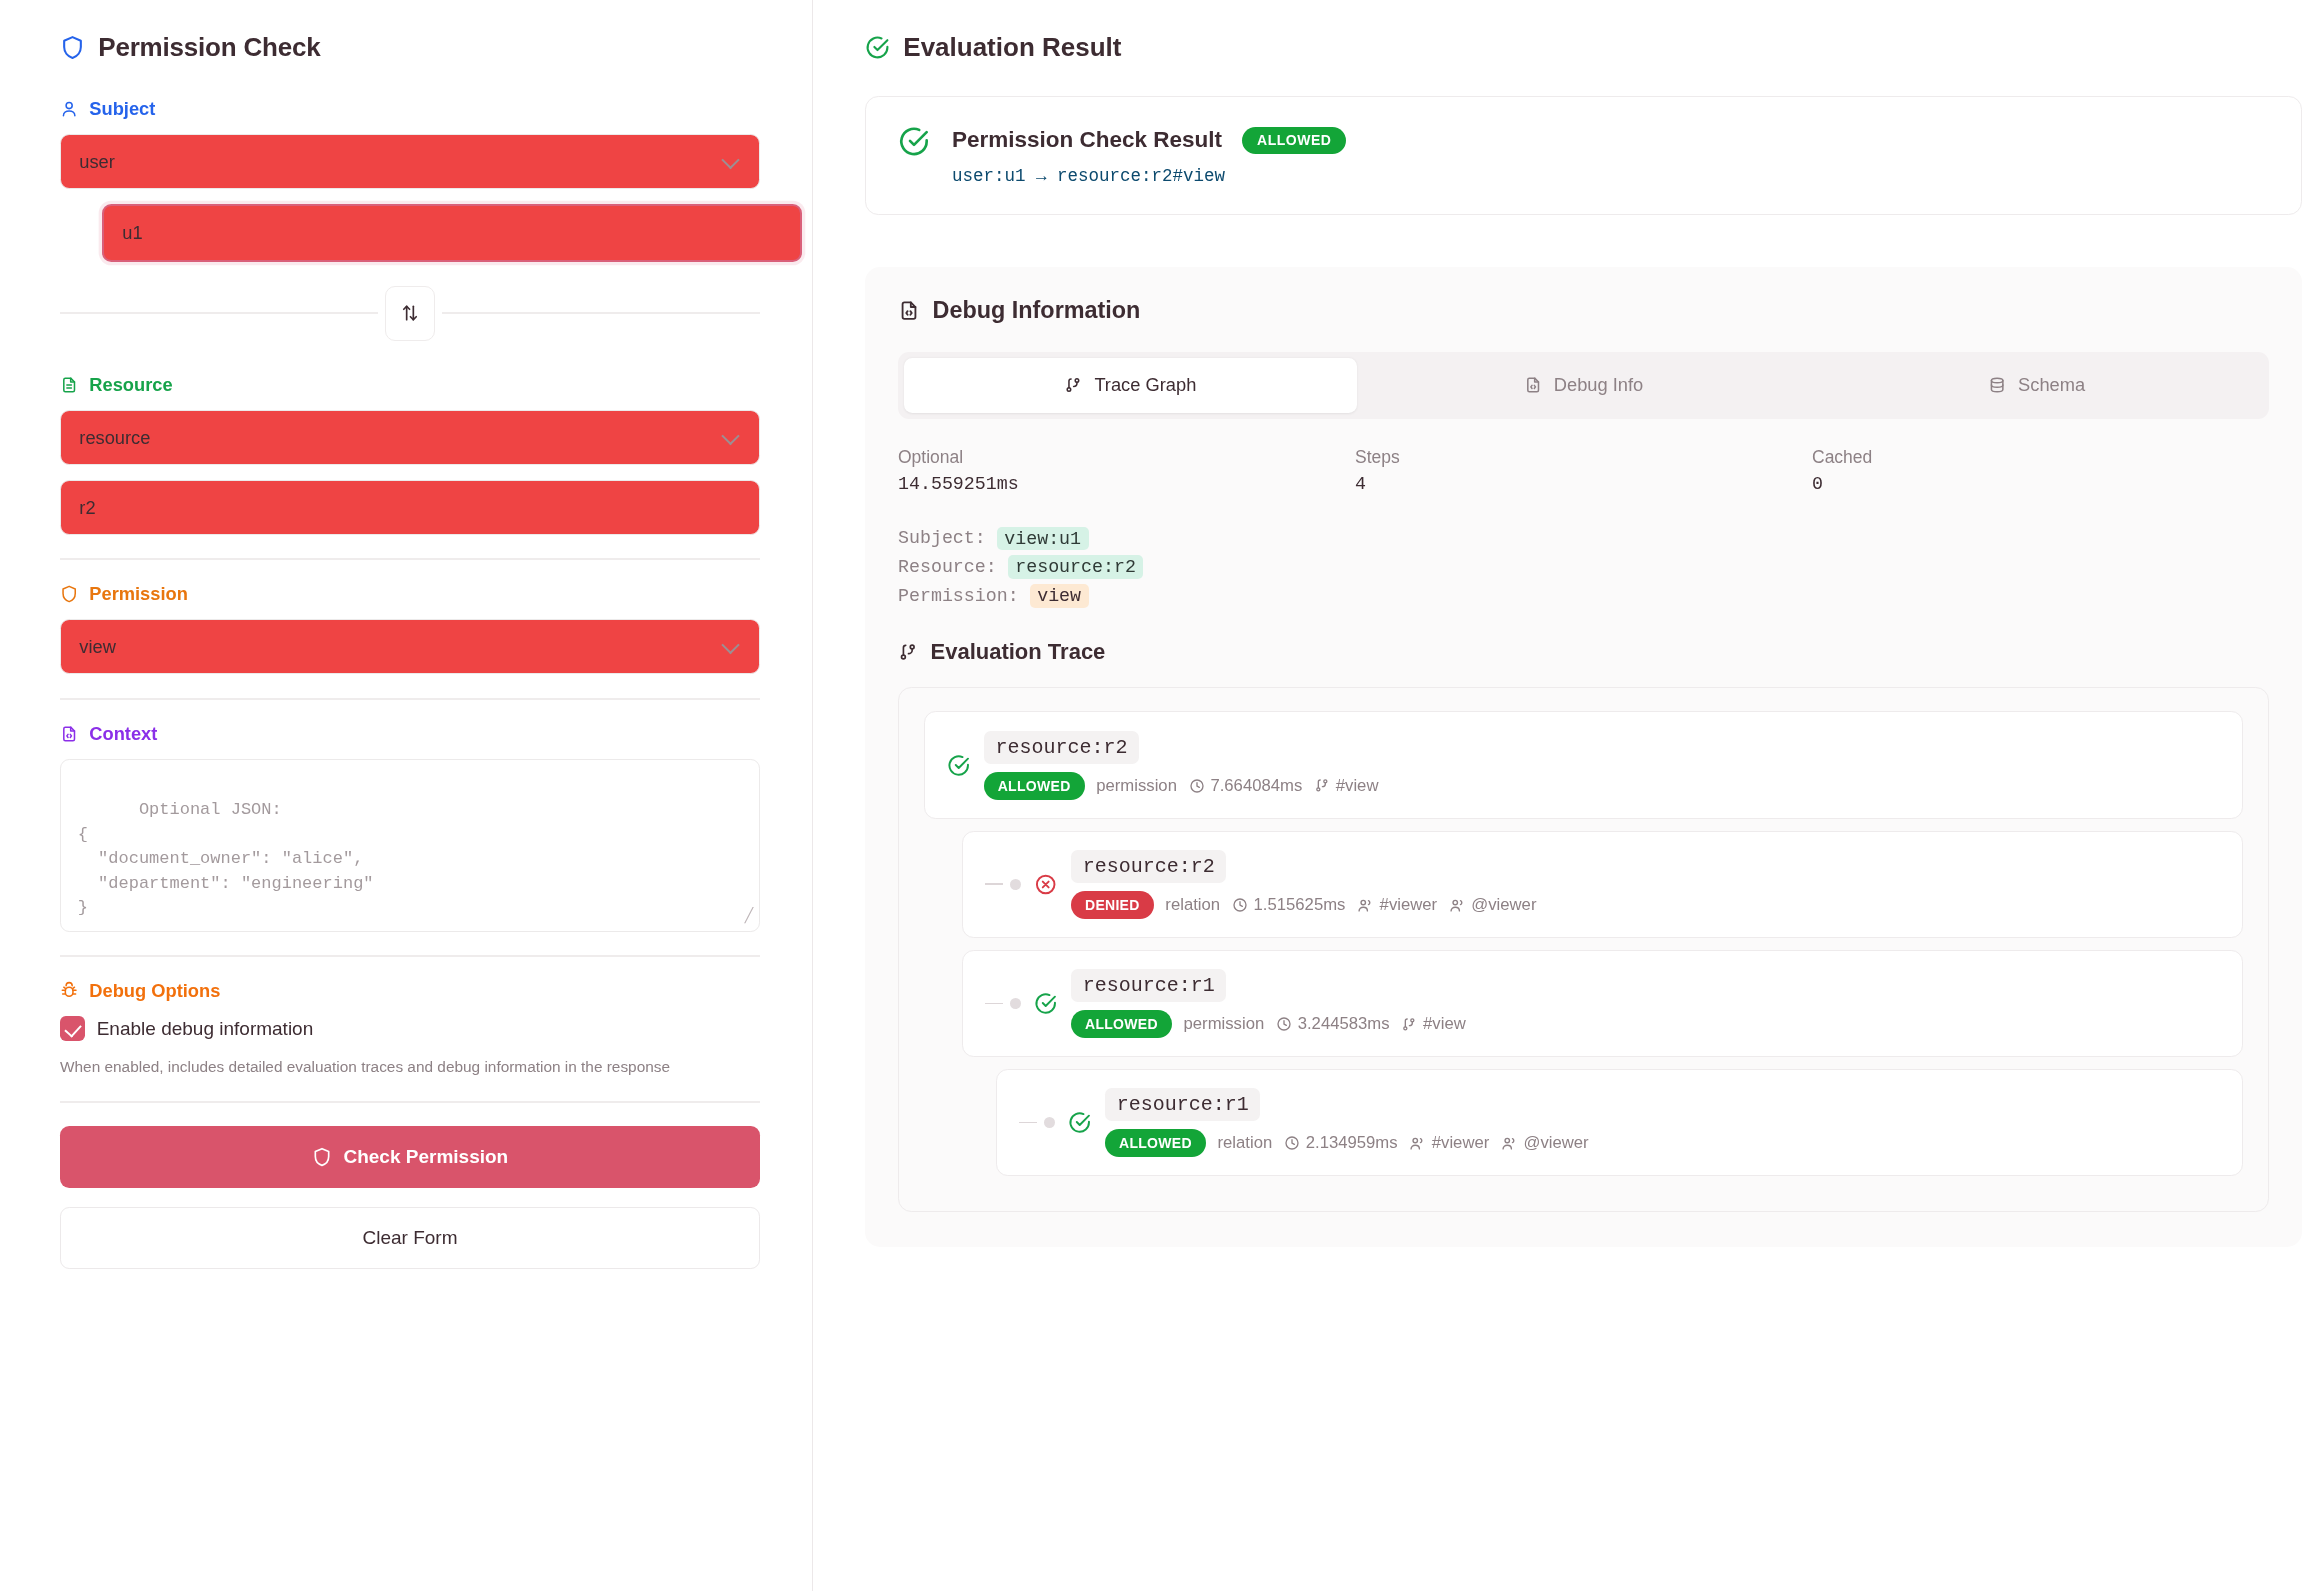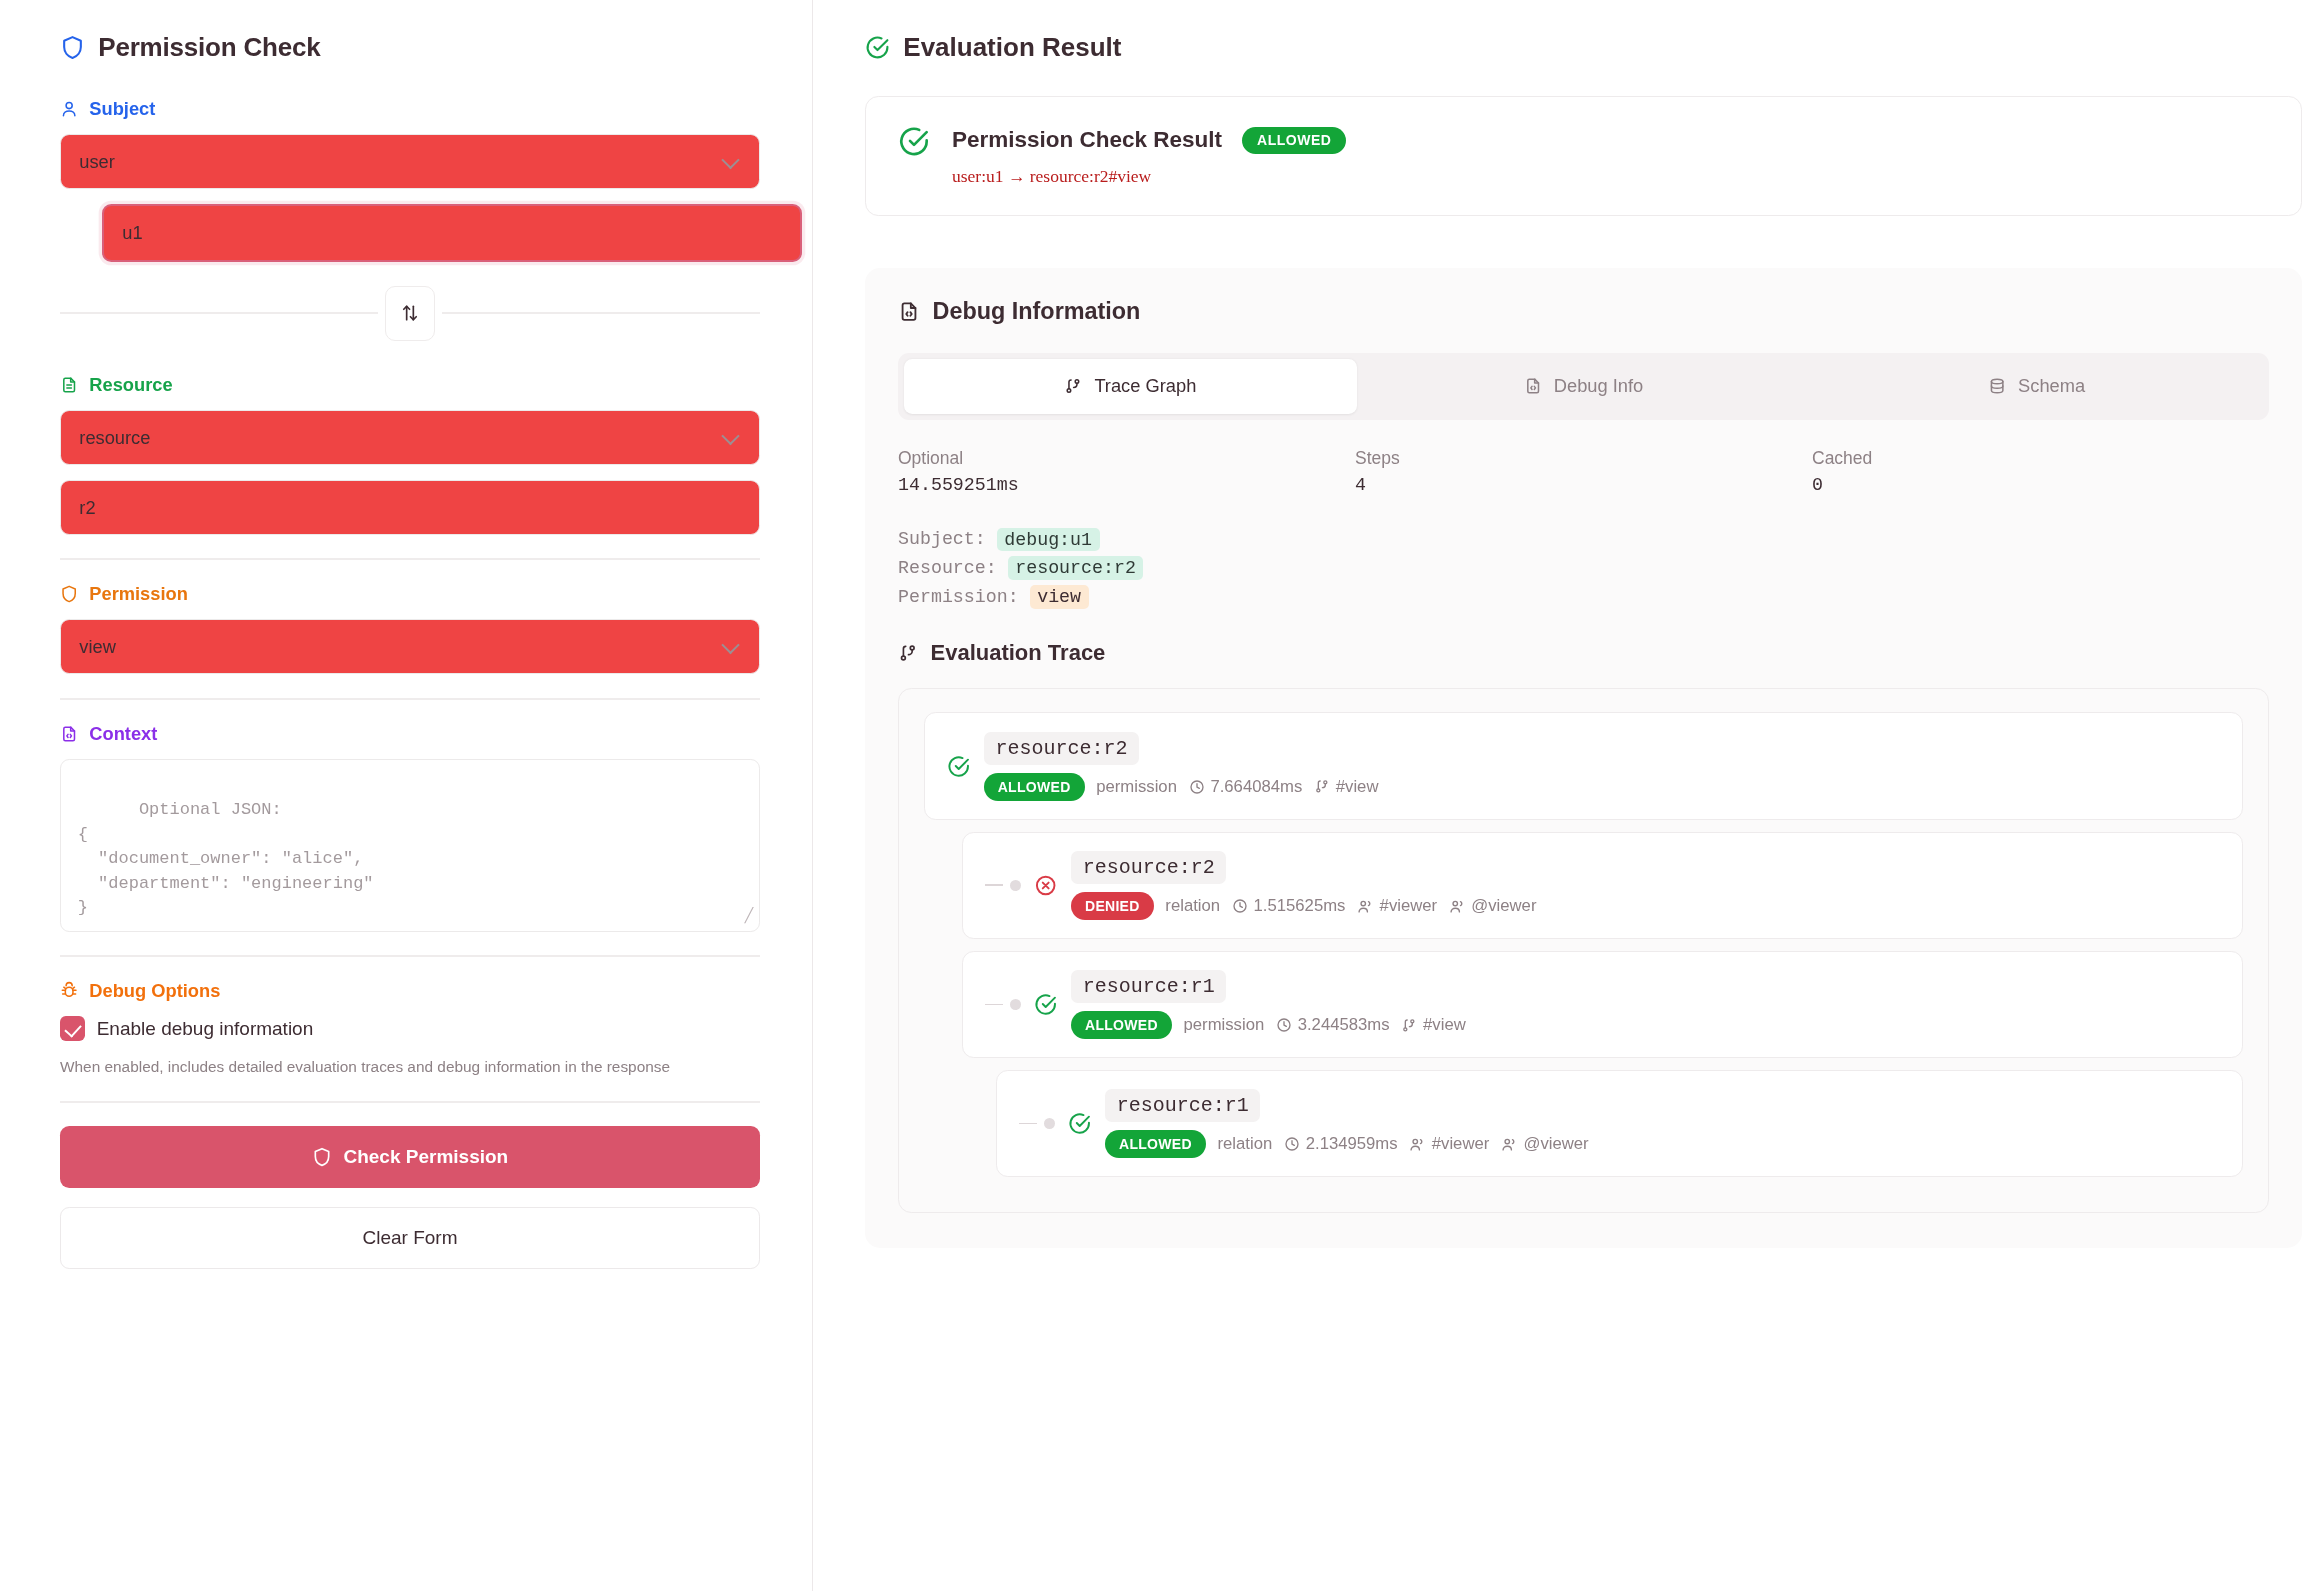--- a/index.html
+++ b/index.html
@@ -85,21 +85,21 @@
     border:1.7px solid #eeebec; border-radius:13.3px; padding:28px 32px; display:flex; gap:22px;
     align-items:flex-start; margin-bottom:52px;
   }
   .result-card .body { padding-top:1.7px; }
   .rc-top { display:flex; align-items:center; gap:20px; margin-bottom:11.7px; }
   .rc-title { font-size:22.5px; font-weight:bold; }
   .pill-allowed {
     background:#13a538; color:#fff; font-size:14px; font-weight:bold; letter-spacing:0.5px;
     padding:5.8px 15px; border-radius:833px;
   }
-  .rc-sub { font-size:17.5px; color:#b91c1c; font-family:Liberation Serif, serif; }
+  .rc-sub { font-size:17.5px; color:#0c4a6e; font-family:Liberation Mono, monospace; }
 
   .debug-panel { background:#fbfafa; border-radius:15px; padding:30px 33px 35px; }
   .dbg-head { display:flex; align-items:center; gap:12.5px; margin-bottom:28px; }
   .dbg-head .t { font-size:23.4px; font-weight:bold; }
 
   .tabs { display:flex; background:#f4f1f2; border-radius:11px; padding:5.8px; margin-bottom:28px; }
   .tab {
     flex:1; height:55px; display:flex; align-items:center; justify-content:center; gap:11.7px;
     font-size:18.3px; color:#8d8185; border-radius:8.3px;
   }
@@ -357,21 +357,21 @@
         </div>
         <div class="stat">
           <div class="k">Cached</div>
           <div class="v">0</div>
         </div>
       </div>
 
       <div class="kv">
         <div>
           <span class="k">Subject:</span>
-          <span class="chip-green">debug:u1</span>
+          <span class="chip-green">view:u1</span>
         </div>
         <div>
           <span class="k">Resource:</span>
           <span class="chip-green">resource:r2</span>
         </div>
         <div>
           <span class="k">Permission:</span>
           <span class="chip-orange">view</span>
         </div>
       </div>

